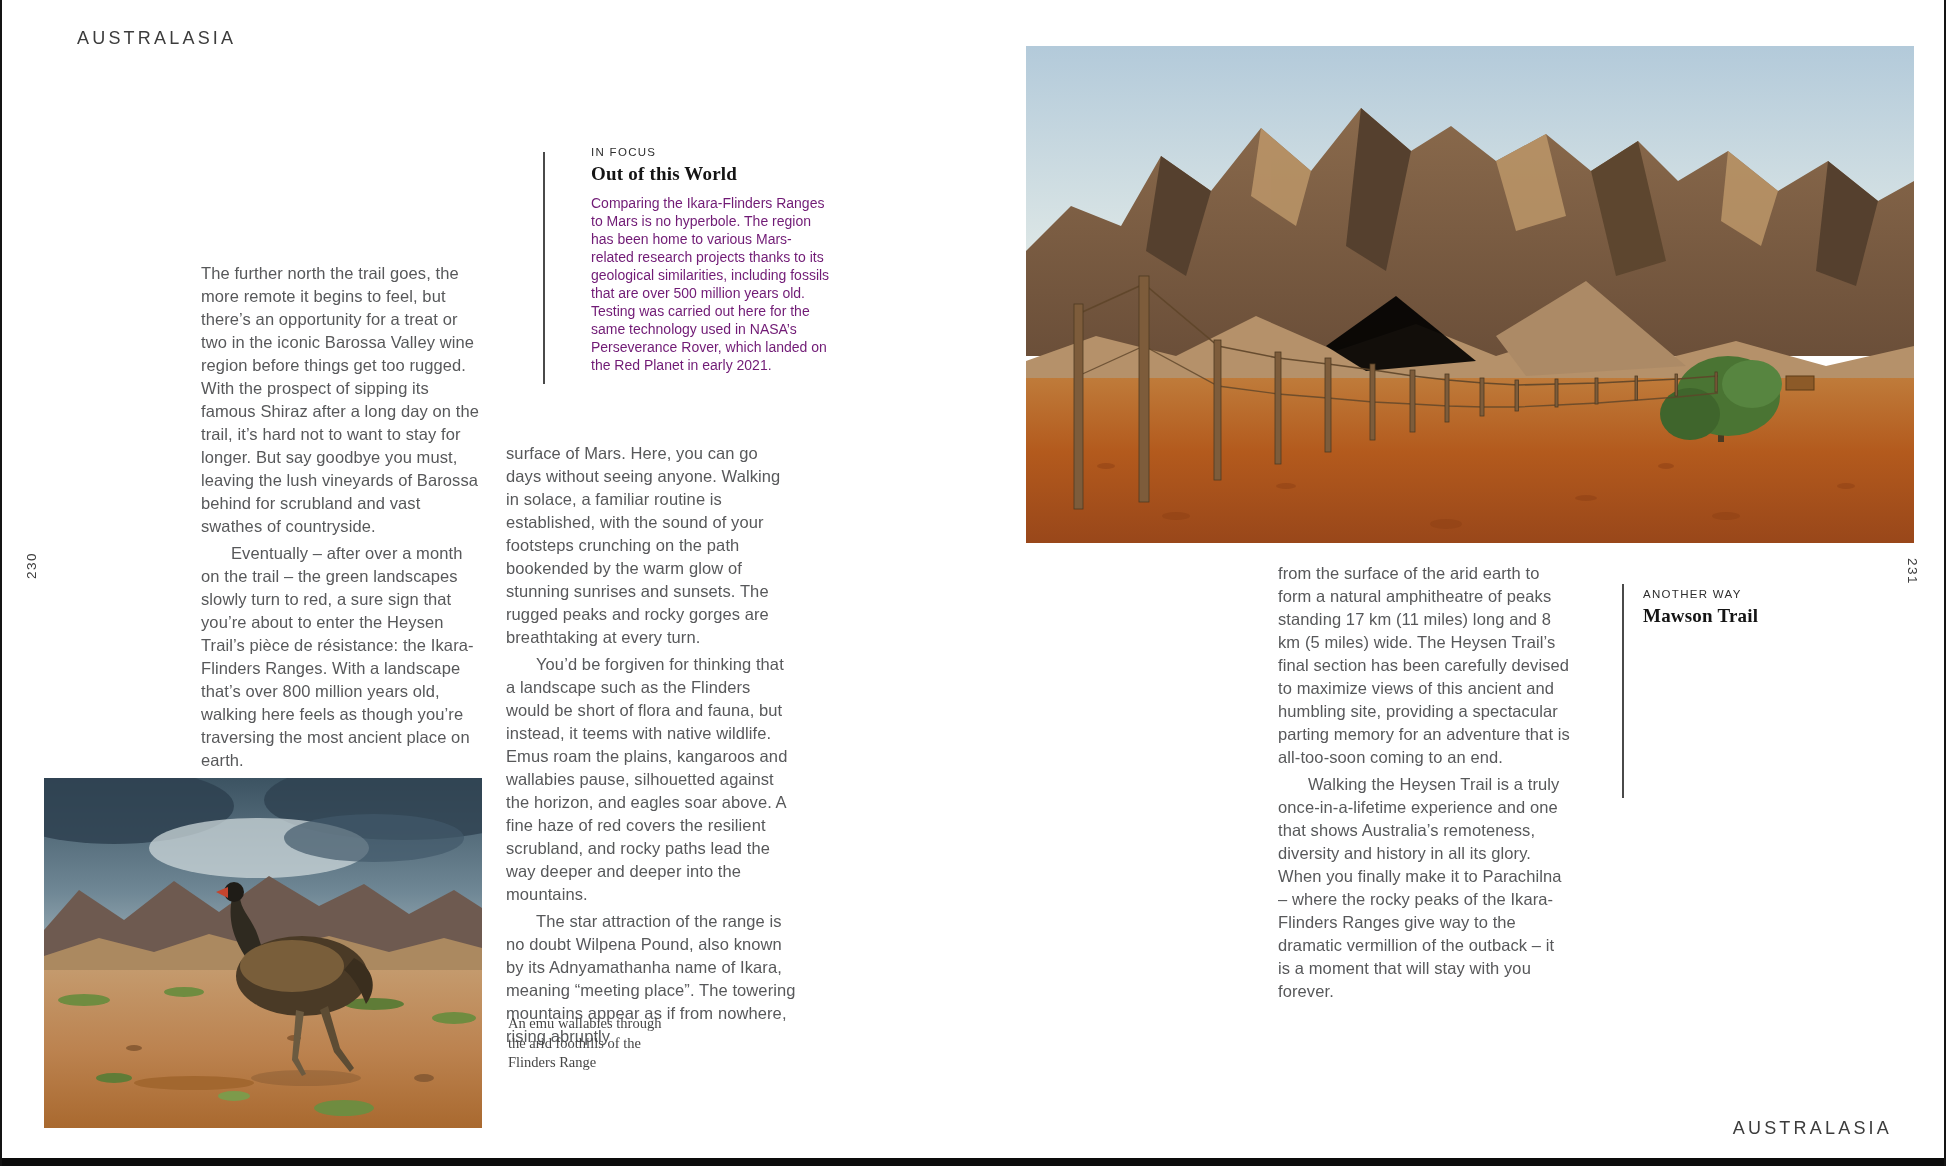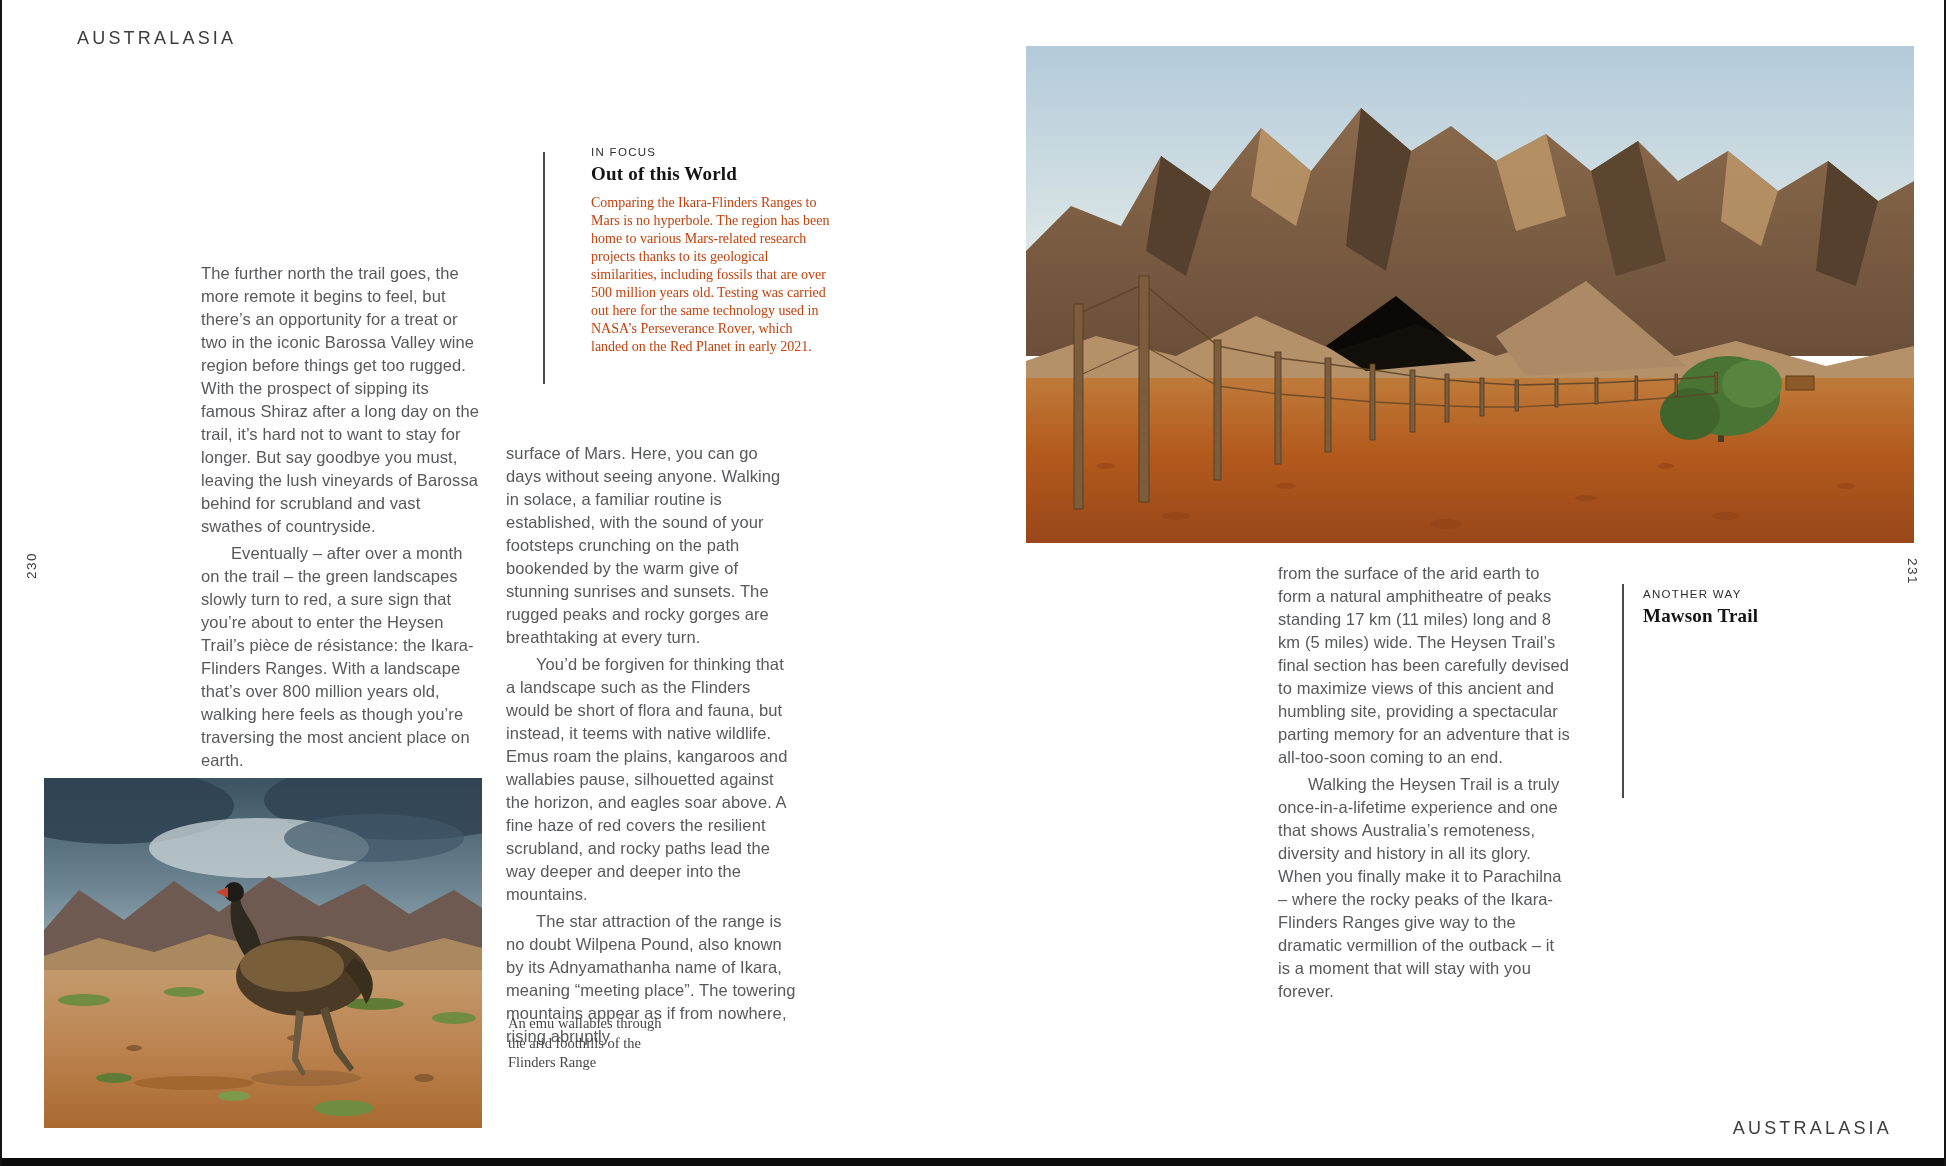--- a/index.html
+++ b/index.html
@@ -11,21 +11,21 @@
   .folio{font-size:13.5px;letter-spacing:1.5px;color:#3c3c3c;}
   .folio-left{left:22px;top:552px;writing-mode:vertical-rl;transform:rotate(180deg);}
   .folio-right{right:24px;top:558px;writing-mode:vertical-rl;}
   .body-col{font-size:16.5px;line-height:23px;color:#57585a;letter-spacing:0.1px;text-align:left;}
   .body-col p{margin:4px;}
   .body-col p.indent{text-indent:30px;}
   .rule-v{width:1.5px;background:#4a4a4a;}
   .kicker{font-size:11.5px;letter-spacing:1.3px;color:#2e2e2e;font-family:"Liberation Sans",sans-serif;}
   .box-title{font-family:"Liberation Serif",serif;font-weight:700;font-size:19px;color:#141414;
              margin:5px 0 9px 0;letter-spacing:0.2px;}
-  .box-body{font-family:Liberation Serif, serif;font-size:14px;line-height:18px;color:#c2410c;}
+  .box-body{font-family:Liberation Sans, sans-serif;font-size:14px;line-height:18px;color:#701a75;}
   .caption{font-family:"Liberation Serif",serif;font-size:14.5px;line-height:19.5px;color:#454545;}
   figure{margin:0;}
   .photo{display:block;}
   #bottom-bar{position:absolute;left:0;right:0;bottom:0;height:8px;background:#0c0c0c;}
 </style>
 </head>
 <body>
 
 <div id="page">
 
@@ -41,21 +41,21 @@
     </div>
 
   <div class="abs rule-v" style="left:541px;top:152px;height:232px;"></div>
   <div class="abs" style="left:561px;top:146px;width:240px;margin-left:28px;">
     <div class="kicker">IN FOCUS</div>
     <div class="box-title">Out of this World</div>
     <div class="box-body">Comparing the Ikara-Flinders Ranges to Mars is no hyperbole. The region has been home to various Mars-related research projects thanks to its geological similarities, including fossils that are over 500 million years old. Testing was carried out here for the same technology used in NASA’s Perseverance Rover, which landed on the Red Planet in early 2021.</div>
   </div>
 
   <div class="abs body-col" style="left:500px;top:438px;width:298px;">
-      <p>surface of Mars. Here, you can go days without seeing anyone. Walking in solace, a familiar routine is established, with the sound of your footsteps crunching on the path bookended by the warm give of stunning sunrises and sunsets. The rugged peaks and rocky gorges are breathtaking at every turn.</p>
+      <p>surface of Mars. Here, you can go days without seeing anyone. Walking in solace, a familiar routine is established, with the sound of your footsteps crunching on the path bookended by the warm glow of stunning sunrises and sunsets. The rugged peaks and rocky gorges are breathtaking at every turn.</p>
       <p class="indent">You’d be forgiven for thinking that a landscape such as the Flinders would be short of flora and fauna, but instead, it teems with native wildlife. Emus roam the plains, kangaroos and wallabies pause, silhouetted against the horizon, and eagles soar above. A fine haze of red covers the resilient scrubland, and rocky paths lead the way deeper and deeper into the mountains.</p>
       <p class="indent">The star attraction of the range is no doubt Wilpena Pound, also known by its Adnyamathanha name of Ikara, meaning “meeting place”. The towering mountains appear as if from nowhere, rising abruptly</p>
     </div>
 
   <div class="abs caption" style="left:506px;top:1014px;width:170px;">An emu wallabies through the arid foothills of the Flinders Range</div>
 
   <figure class="abs" style="left:42px;top:778px;">
     <svg class="photo" width="438" height="350" viewBox="0 0 438 350">
       <defs>
         <linearGradient id="esky" x1="0" y1="0" x2="0" y2="1">

